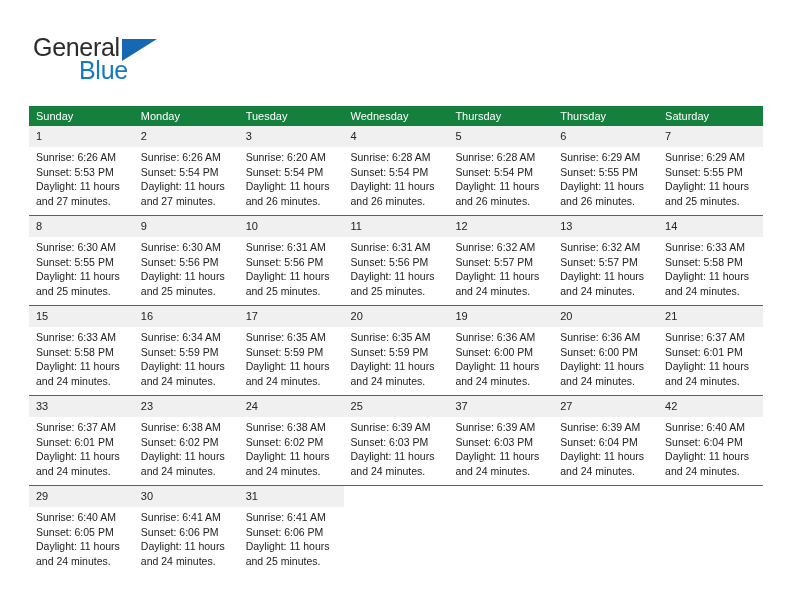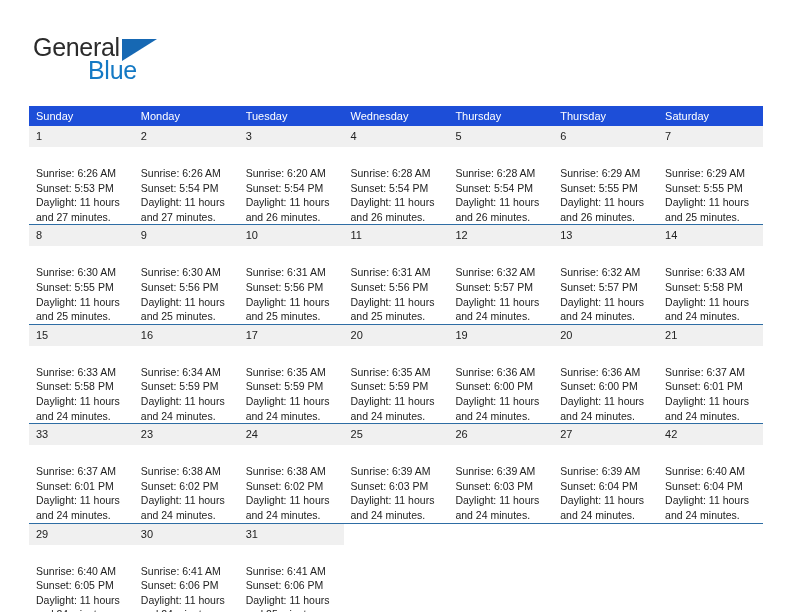--- a/index.html
+++ b/index.html
@@ -49,21 +49,21 @@
     position: absolute;
     left: 89px;
     top: 6px;
     width: 0;
     height: 0;
     border-left: 35px solid #1668b3;
     border-bottom: 22px solid transparent;
   }
   .brand-blue {
     position: absolute;
-    left: 55px;
+    left: 46px;
     top: 23px;
     font-size: 25px;
     letter-spacing: -0.3px;
     color: #1479c4;
     font-family: "Liberation Sans", sans-serif;
   }
 
   .title-block {
     position: absolute;
     right: 34px;
@@ -87,21 +87,21 @@
   
   .calendar {
     position: absolute;
     left: 29px;
     top: 106px;
     width: 734px;
     border-collapse: collapse;
     table-layout: fixed;
   }
   .calendar th {
-    background: #1d4ed8;
+    background: #15803d;
     color: #ffffff;
     font-size: 11px;
     font-weight: normal;
     text-align: left;
     padding: 4px 0 4px 7px;
     height: 12px;
     border: none;
   }
   .calendar td {
     vertical-align: top;
@@ -125,21 +125,20 @@
     padding: 4px 0 5px 7px;
     height: 12px;
     line-height: 12px;
   }
   .daynum.empty {
     background: #ffffff;
     color: transparent;
   }
   .cellbody {
     padding: 3px 4px 0 7px;
-    margin-top: 16px;
   }
   .cellbody div {
     font-size: 10.5px;
     line-height: 14.6px;
     color: #222222;
     white-space: nowrap;
   }
 </style>
 </head>
 <body>
@@ -396,21 +395,21 @@
           <td class="cell">
             <span class="daynum">25</span>
             <div class="cellbody">
               <div>Sunrise: 6:39 AM</div>
               <div>Sunset: 6:03 PM</div>
               <div>Daylight: 11 hours</div>
               <div>and 24 minutes.</div>
             </div>
           </td>
           <td class="cell">
-            <span class="daynum">26</span>
+            <span class="daynum">37</span>
             <div class="cellbody">
               <div>Sunrise: 6:39 AM</div>
               <div>Sunset: 6:03 PM</div>
               <div>Daylight: 11 hours</div>
               <div>and 24 minutes.</div>
             </div>
           </td>
           <td class="cell">
             <span class="daynum">27</span>
             <div class="cellbody">

